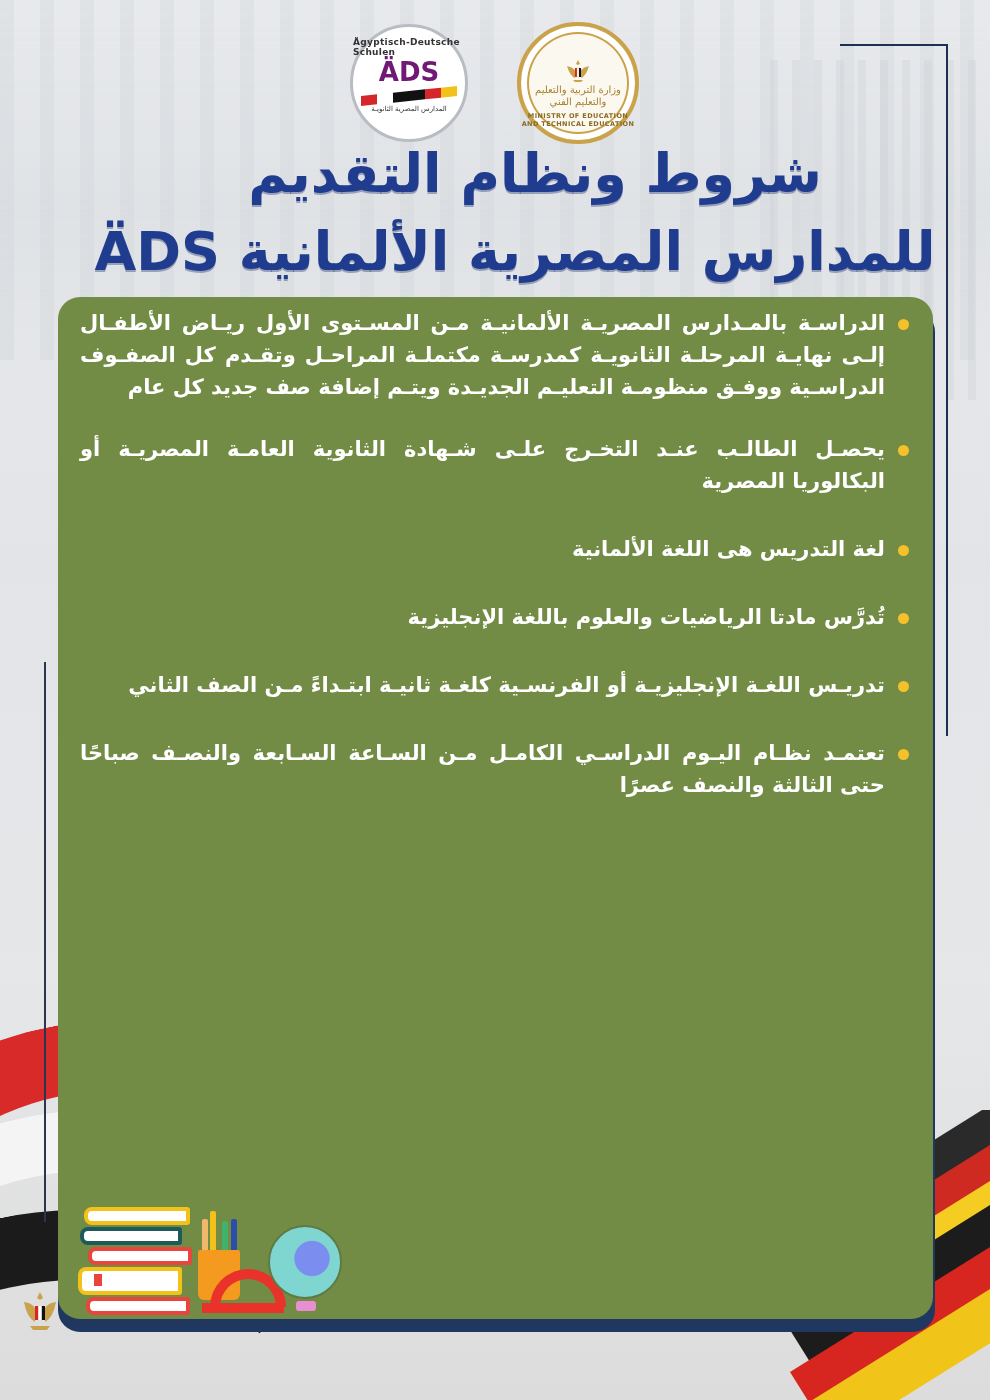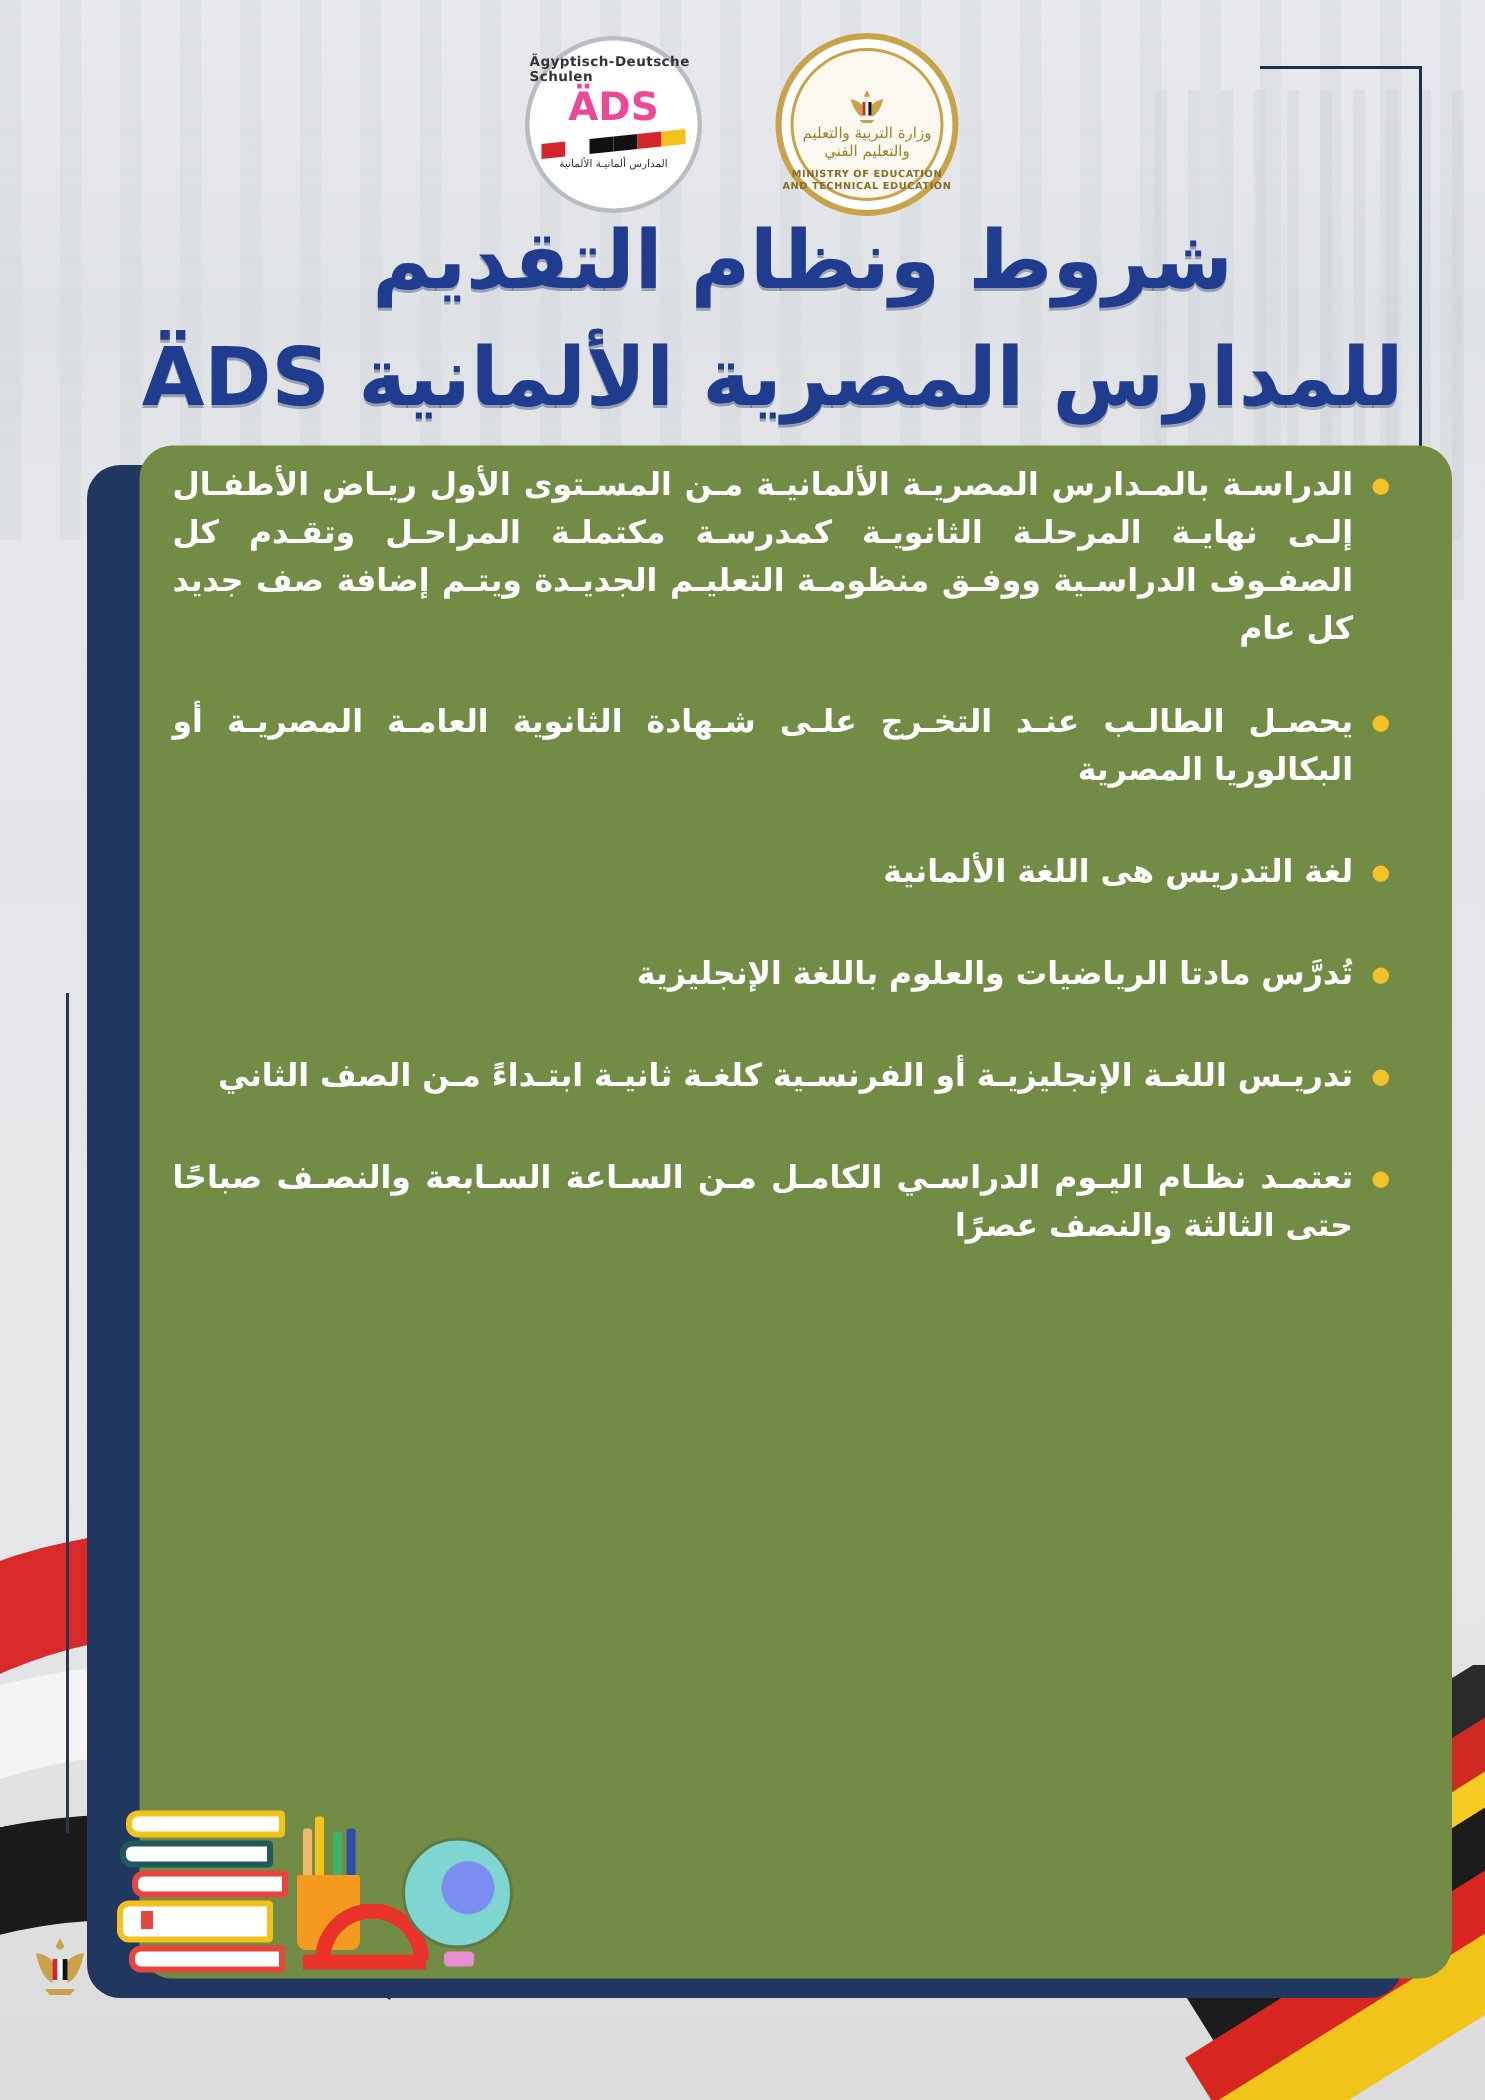--- a/index.html
+++ b/index.html
@@ -57,21 +57,21 @@
     .swoosh-de .b6 { left: 40px;  top: 196px; background: #f5cd22; }
     .swoosh-de .b7 { left: 120px; top: 400px; background: #e8b52a; height: 120px; }
 
     
     .logo-ads {
       position: absolute; left: 350px; top: 24px; width: 118px; height: 118px; border-radius: 50%;
       background: #fff; border: 3px solid #b9bcc2; display: flex; align-items: center; justify-content: center;
       flex-direction: column;
     }
     .logo-ads .arc-text { position: absolute; top: 10px; font-size: 9px; color: #333; font-weight: bold; letter-spacing: 0.3px; }
-    .logo-ads .ads-mark { font-family: "DejaVu Sans", sans-serif; font-weight: bold; font-size: 26px; color: #ec4899; margin-top: 4px; }
+    .logo-ads .ads-mark { font-family: "DejaVu Sans", sans-serif; font-weight: bold; font-size: 26px; color: #701a75; margin-top: 4px; }
     .logo-ads .flag-ribbon { display: flex; width: 96px; height: 10px; margin-top: 4px; transform: skewY(-6deg); }
     .logo-ads .flag-ribbon span { flex: 1; }
     .logo-ads .sub-text { font-size: 7px; color: #333; margin-top: 4px; }
 
     .logo-ministry {
       position: absolute; left: 517px; top: 22px; width: 122px; height: 122px; border-radius: 50%;
       background: #fbf8ef; border: 4px solid #c9a24a; box-shadow: inset 0 0 0 6px #fff, inset 0 0 0 8px #c9a24a;
       display: flex; align-items: center; justify-content: center; flex-direction: column;
     }
     .logo-ministry .eagle { width: 26px; height: 26px; }
@@ -88,23 +88,22 @@
     .title-2 { top: 220px; font-size: 54px; left: 20px; }
 
     
     .card-shadow {
       position: absolute; left: 58px; top: 310px; width: 877px; height: 1022px;
       background: #203760; border-radius: 22px;
     }
     .card {
       position: absolute; left: 58px; top: 297px; width: 875px; height: 1022px;
       background: #738c45; border-radius: 22px;
-      padding: 10px 42px 0 22px;
+      padding: 10px 24px 0 22px;
       direction: rtl;
-      margin-left: 35px;
     }
     .item {
       position: relative; padding-right: 24px; margin-bottom: 0;
       color: #ffffff; font-weight: bold; font-size: 21px; line-height: 32px;
       text-align: justify; text-align-last: right;
     }
     .item .bullet {
       position: absolute; right: 0; top: 12px; width: 11px; height: 11px; border-radius: 50%;
       background: #f5c12a;
     }
@@ -159,21 +158,21 @@
   <span class="arc-text">Ägyptisch-Deutsche Schulen</span>
   <span class="ads-mark">ÄDS</span>
   <div class="flag-ribbon">
     <span style="background:#d7262b"></span>
       <span style="background:#ffffff"></span>
       <span style="background:#111111"></span>
     <span style="background:#111111"></span>
       <span style="background:#d7262b"></span>
       <span style="background:#f2c21b"></span>
   </div>
-  <span class="sub-text" style="direction:rtl">المدارس ألمانيـة الألمانية</span>
+  <span class="sub-text" style="direction:rtl">المدارس المصرية الثانويـة</span>
 </div>
 
 <div class="logo-ministry">
   <svg class="eagle" viewBox="0 0 26 26">
     <path d="M13 2 L15 6 L13 7 L11 6 Z" fill="#c9a24a"></path>
     <path d="M2 8 Q7 9 10 12 L10 20 Q5 18 2 8 Z" fill="#c9a24a"></path>
     <path d="M24 8 Q19 9 16 12 L16 20 Q21 18 24 8 Z" fill="#c9a24a"></path>
     <rect x="10" y="10" width="2" height="9" fill="#d7262b"></rect>
     <rect x="12" y="10" width="2" height="9" fill="#ffffff" stroke="#c9a24a" stroke-width="0.3"></rect>
     <rect x="14" y="10" width="2" height="9" fill="#111"></rect>

